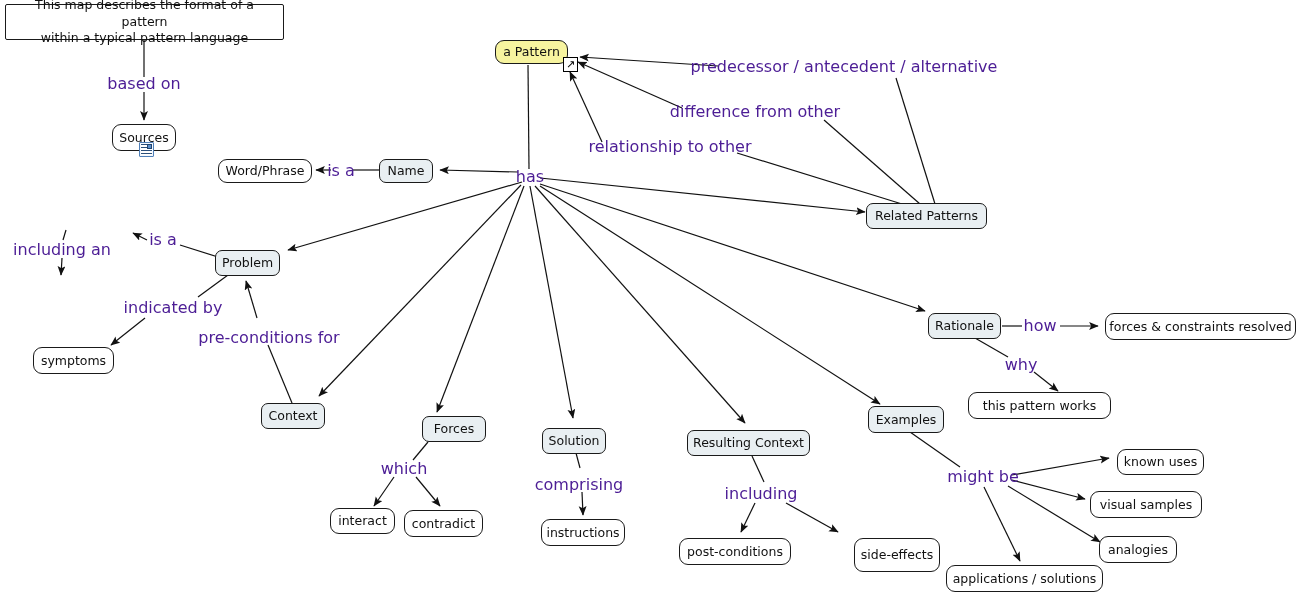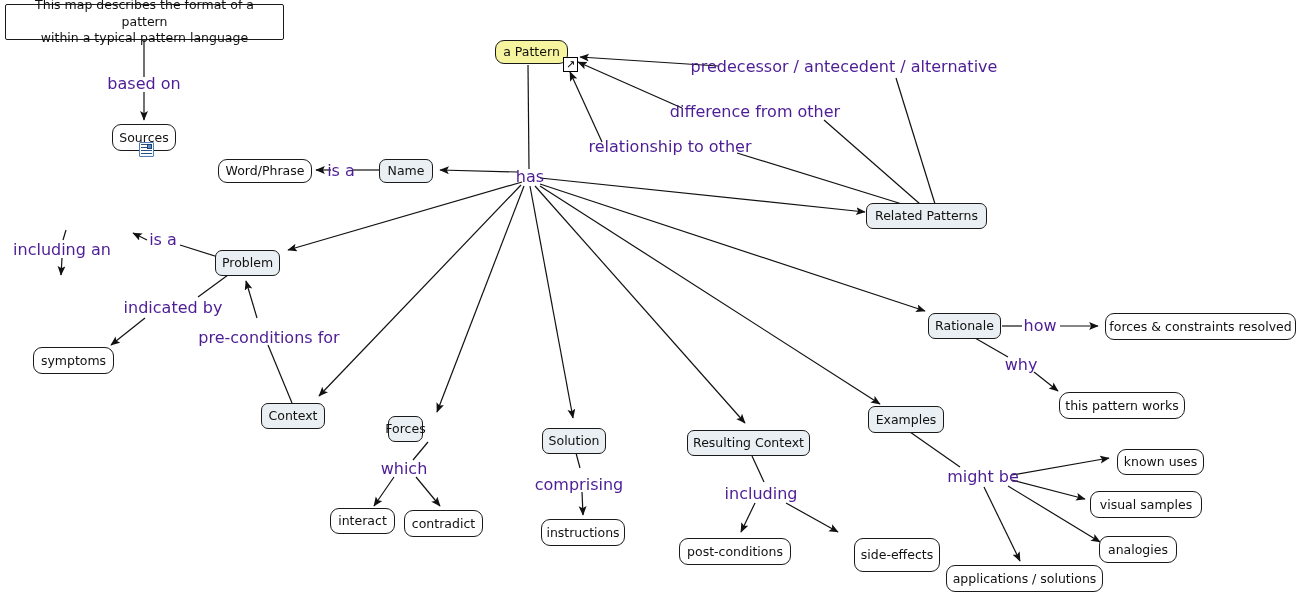--- a/index.html
+++ b/index.html
@@ -234,21 +234,21 @@
   </div>
 
   <div class="node concept" style="left:215px; top:250px; width:65px; height:26px;">
     <span>Problem</span>
   </div>
 
   <div class="node concept" style="left:261px; top:403px; width:64px; height:26px;">
     <span>Context</span>
   </div>
 
-  <div class="node concept" style="left:388px; top:416px; width:35px; height:26px;">
+  <div class="node concept" style="left:422px; top:416px; width:64px; height:26px;">
     <span>Forces</span>
   </div>
 
   <div class="node plain" style="left:330px; top:508px; width:65px; height:26px;">
     <span>interact</span>
   </div>
 
   <div class="node plain" style="left:404px; top:510px; width:79px; height:27px;">
     <span>contradict</span>
   </div>
@@ -274,21 +274,21 @@
   </div>
 
   <div class="node concept" style="left:928px; top:313px; width:73px; height:26px;">
     <span>Rationale</span>
   </div>
 
   <div class="node plain" style="left:1105px; top:313px; width:191px; height:27px;">
     <span>forces &amp; constraints resolved</span>
   </div>
 
-  <div class="node plain" style="left:1059px; top:392px; width:126px; height:27px;border-radius:10px;">
+  <div class="node plain" style="left:968px; top:392px; width:143px; height:27px;">
     <span>this pattern works</span>
   </div>
 
   <div class="node concept" style="left:868px; top:406px; width:76px; height:27px;">
     <span>Examples</span>
   </div>
 
   <div class="node plain" style="left:1117px; top:449px; width:87px; height:26px;">
     <span>known uses</span>
   </div>

